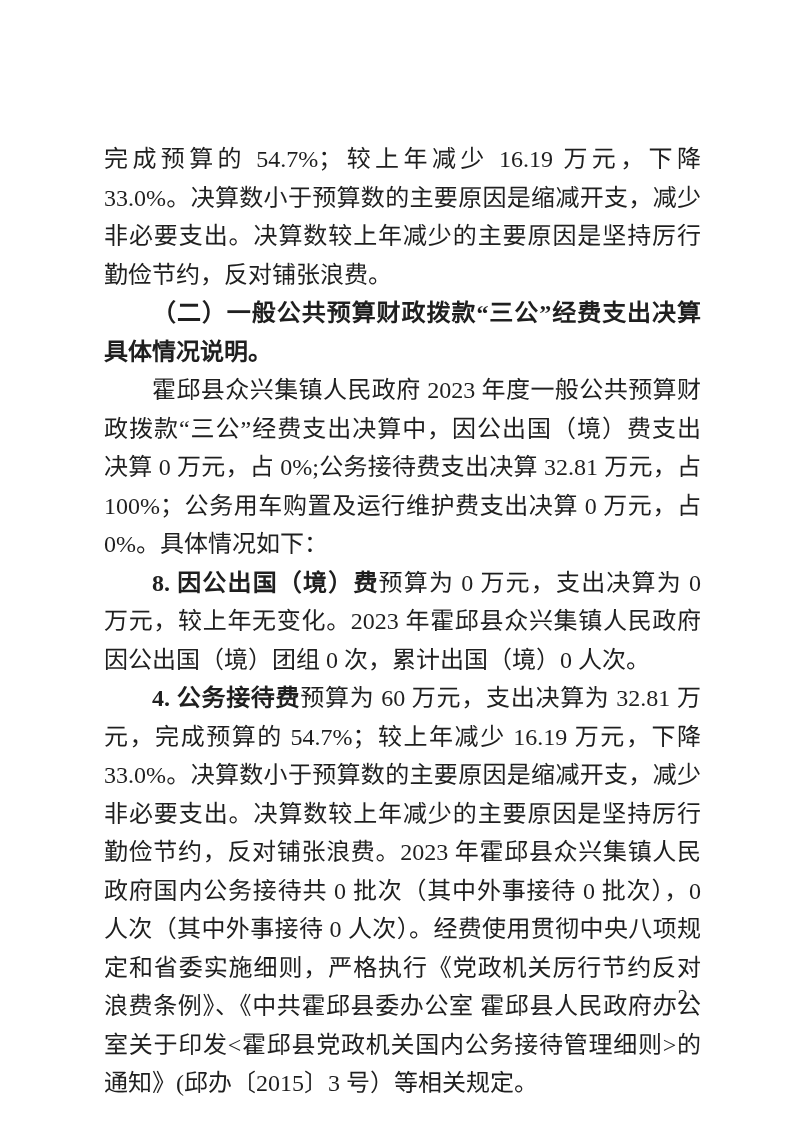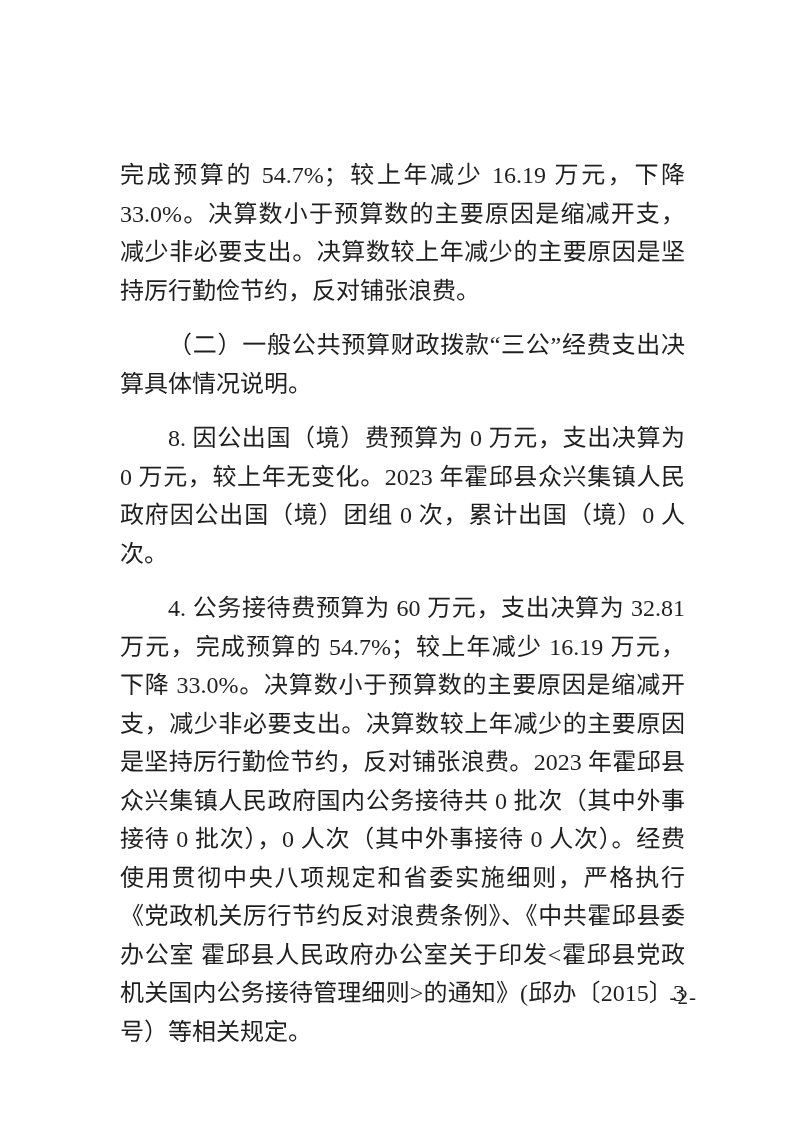--- a/index.html
+++ b/index.html
@@ -20,31 +20,31 @@
     position: absolute;
     left: 104px;
     top: 140px;
     width: 597px;
     font-size: 24px;
     line-height: 38.5px;
     text-align: justify;
     text-justify: inter-ideograph;
   }
   .content p {
-    margin: 16px;
+    margin: 0;
     padding: 0;
   }
   .indent {
     text-indent: 2em;
   }
   .no-indent {
     text-indent: 0;
   }
   .bold {
-    font-weight: normal;
+    font-weight: bold;
   }
   .page-number {
     position: absolute;
     top: 983px;
     right: 96px;
     font-size: 21px;
     line-height: 28px;
     color: #1f1f1f;
     letter-spacing: 1px;
   }
@@ -52,20 +52,21 @@
 </head>
 <body>
 
 <div class="page">
   <div class="content">
 
     <p class="no-indent">完成预算的 54.7%；较上年减少 16.19 万元，下降 33.0%。决算数小于预算数的主要原因是缩减开支，减少非必要支出。决算数较上年减少的主要原因是坚持厉行勤俭节约，反对铺张浪费。</p>
 
     <p class="indent bold">（二）一般公共预算财政拨款“三公”经费支出决算具体情况说明。</p>
 
+    <p class="indent">霍邱县众兴集镇人民政府 2023 年度一般公共预算财政拨款“三公”经费支出决算中，因公出国（境）费支出决算 0 万元，占 0%;公务接待费支出决算 32.81 万元，占 100%；公务用车购置及运行维护费支出决算 0 万元，占 0%。具体情况如下：</p>
 
     <p class="indent">
       <span class="bold">8. 因公出国（境）费</span><span>预算为 0 万元，支出决算为 0 万元，较上年无变化。2023 年霍邱县众兴集镇人民政府因公出国（境）团组 0 次，累计出国（境）0 人次。</span>
     </p>
 
     <p class="indent">
       <span class="bold">4. 公务接待费</span><span>预算为 60 万元，支出决算为 32.81 万元，完成预算的 54.7%；较上年减少 16.19 万元，下降 33.0%。决算数小于预算数的主要原因是缩减开支，减少非必要支出。决算数较上年减少的主要原因是坚持厉行勤俭节约，反对铺张浪费。2023 年霍邱县众兴集镇人民政府国内公务接待共 0 批次（其中外事接待 0 批次），0 人次（其中外事接待 0 人次）。经费使用贯彻中央八项规定和省委实施细则，严格执行《党政机关厉行节约反对浪费条例》、《中共霍邱县委办公室 霍邱县人民政府办公室关于印发&lt;霍邱县党政机关国内公务接待管理细则&gt;的通知》(邱办〔2015〕3 号）等相关规定。</span>
     </p>
 
   </div>

